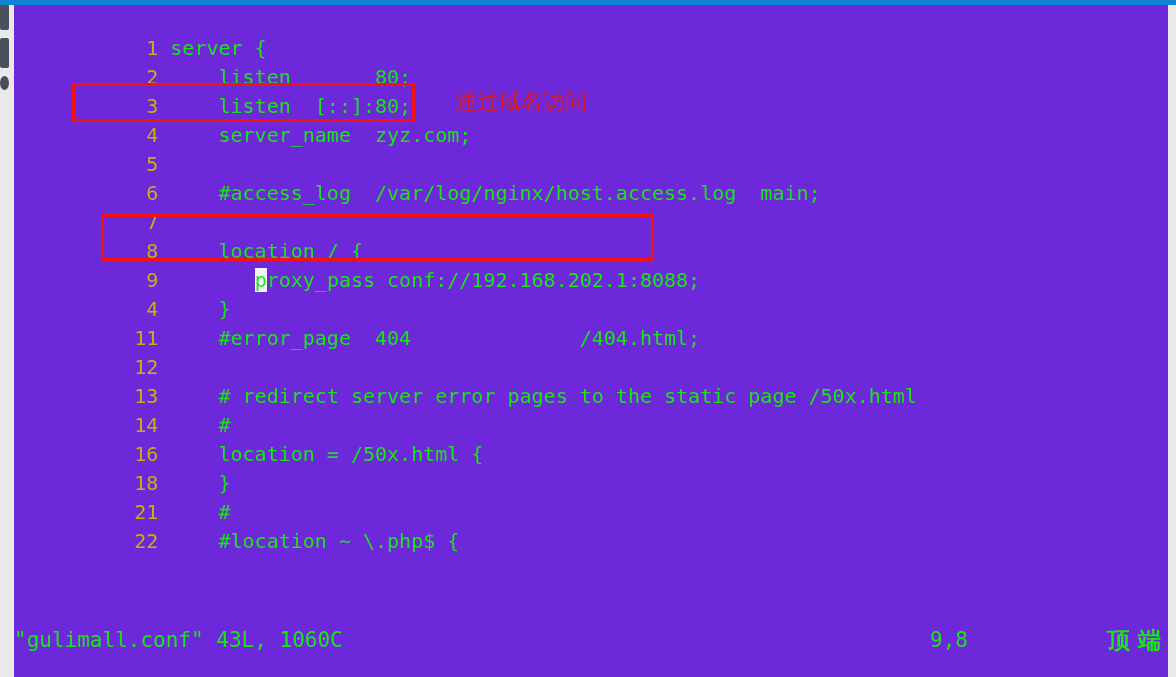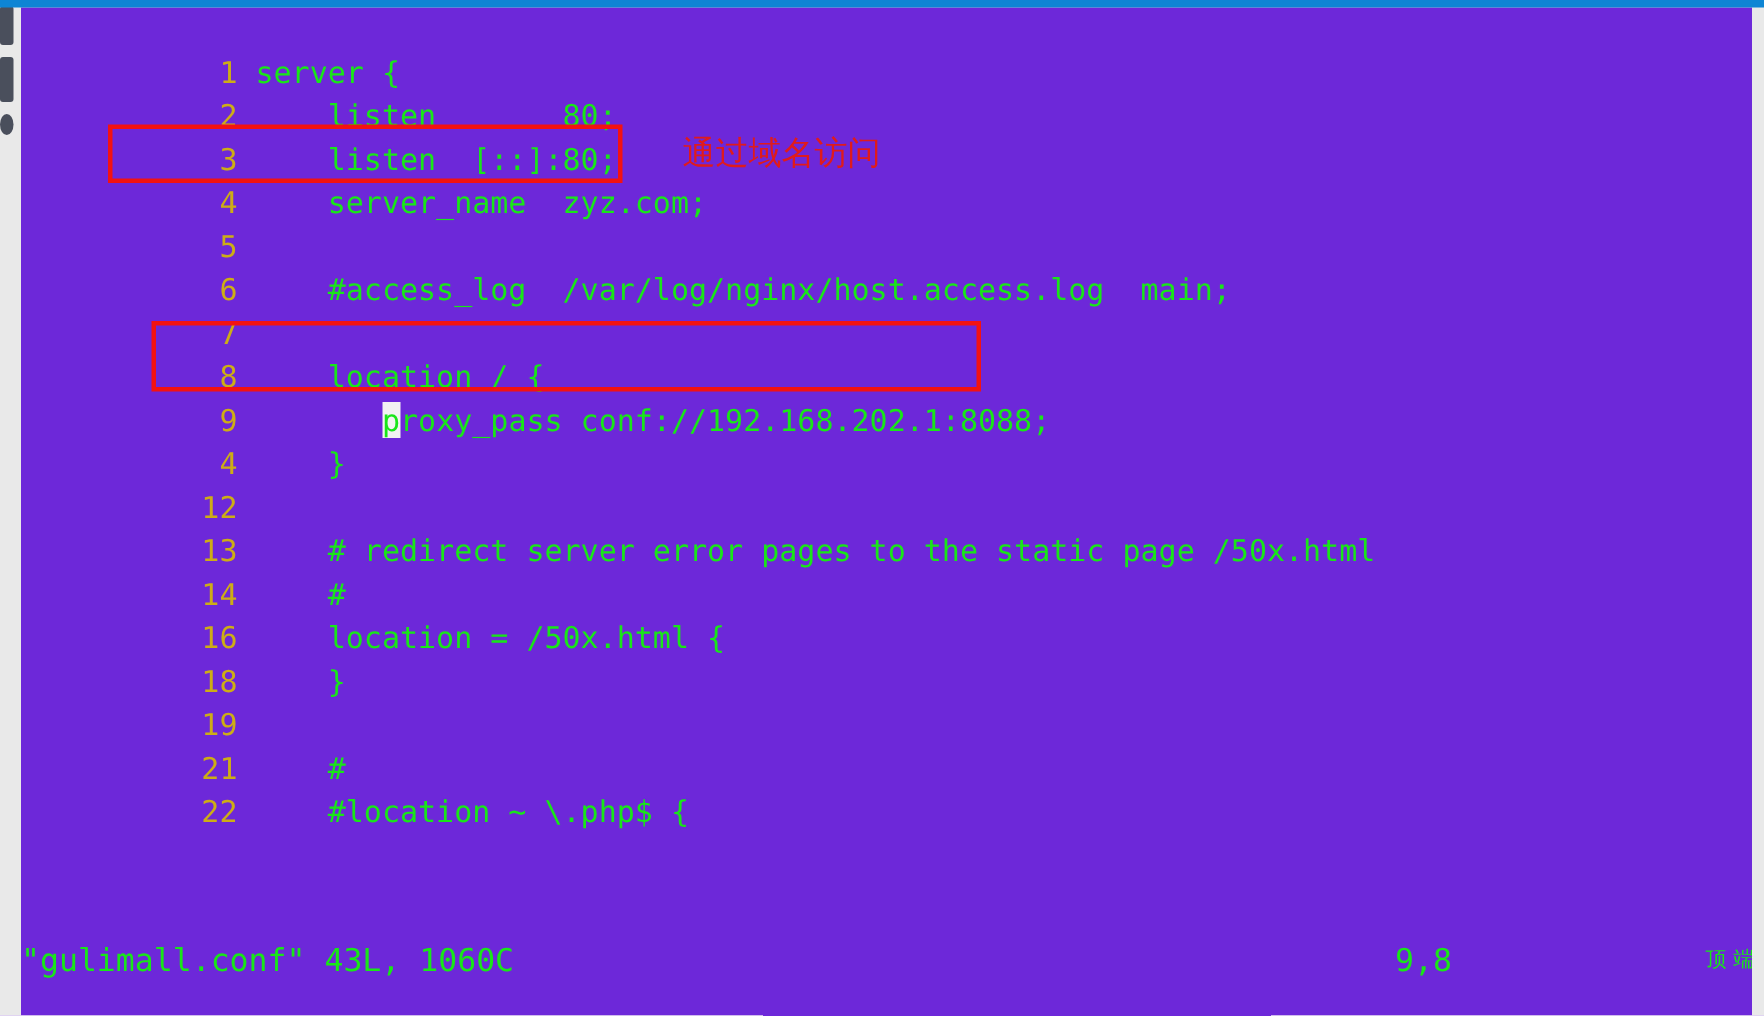--- a/index.html
+++ b/index.html
@@ -159,23 +159,24 @@
     position: absolute;
     color: #19e619;
     font-family: "DejaVu Sans Mono", monospace;
     font-size: 21px;
     line-height: 30px;
     white-space: pre;
   }
   #status-file { left: 0px; }
   #status-pos  { left: 916px; }
   #status-top  {
-    left: 1123px;
+    left: 1093px;
     font-family: "DejaVu Sans", sans-serif;
-    font-size: 14px;
+    font-size: 23px;
+    font-weight: bold;
   }
 
   
   #watermark {
     position: absolute;
     right: 8px;
     top: 676px;
     color: #c9c9c9;
     font-family: "DejaVu Sans", "Liberation Sans", sans-serif;
     font-size: 15px;
@@ -228,36 +229,36 @@
       </div>
 
       <div class="code-line">
         <span class="lineno">9</span><span class="linetext"><span>       </span><span class="cursor-char">p</span><span>roxy_pass conf://192.168.202.1:8088;</span></span>
       </div>
 
       <div class="code-line">
         <span class="lineno">4</span><span class="linetext">    }</span>
       </div>
       <div class="code-line">
+        <span class="lineno">11</span><span class="linetext">    #error_page  404              /404.html;</span>
+      </div>
+      <div class="code-line">
         <span class="lineno">12</span><span class="linetext"></span>
       </div>
       <div class="code-line">
         <span class="lineno">13</span><span class="linetext">    # redirect server error pages to the static page /50x.html</span>
       </div>
       <div class="code-line">
         <span class="lineno">14</span><span class="linetext">    #</span>
       </div>
       <div class="code-line">
         <span class="lineno">16</span><span class="linetext">    location = /50x.html {</span>
       </div>
       <div class="code-line">
         <span class="lineno">18</span><span class="linetext">    }</span>
-      </div>
-      <div class="code-line">
-        <span class="lineno">19</span><span class="linetext"></span>
       </div>
       <div class="code-line">
         <span class="lineno">21</span><span class="linetext">    #</span>
       </div>
       <div class="code-line">
         <span class="lineno">22</span><span class="linetext">    #location ~ \.php$ {</span>
       </div>
 
     </div>
 

